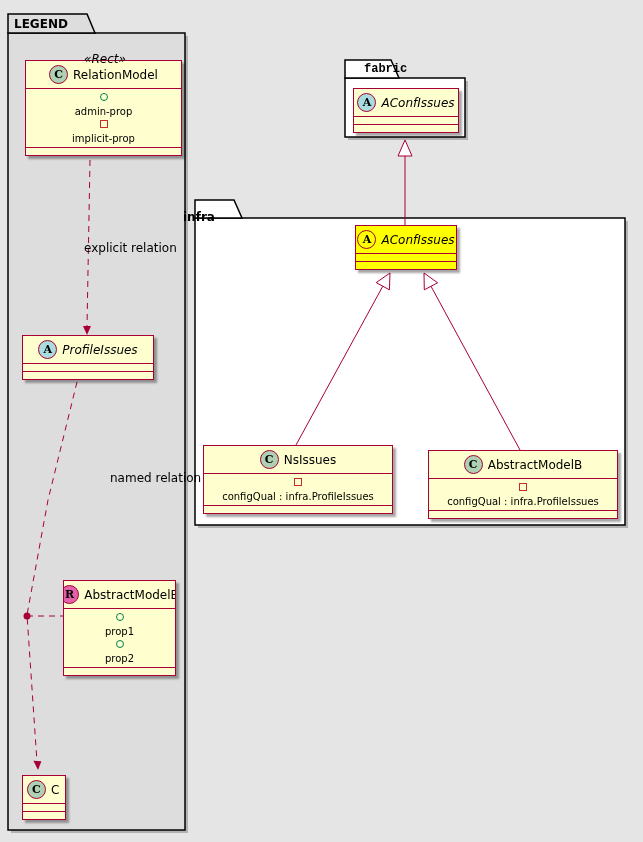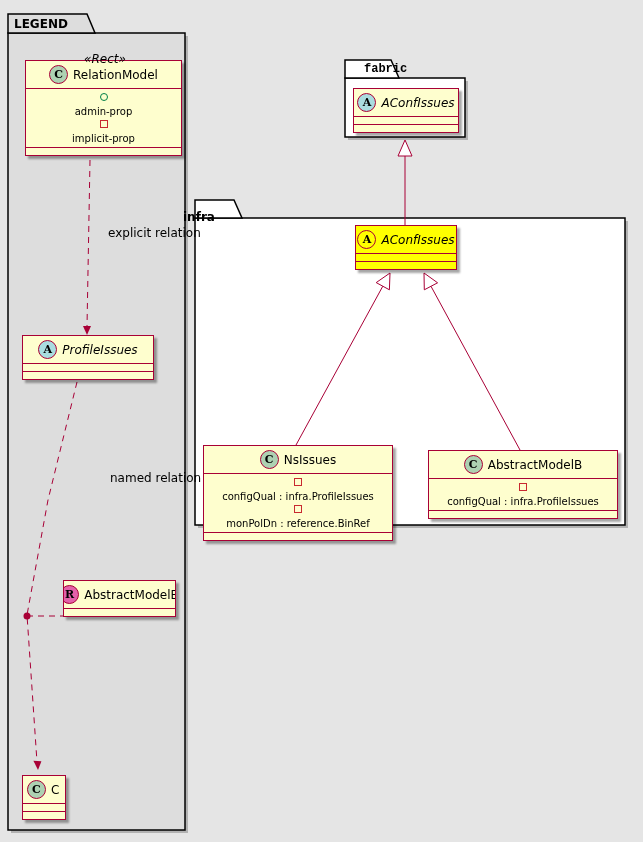--- a/index.html
+++ b/index.html
@@ -104,21 +104,21 @@
       <circle cx="27" cy="616" r="3.5" fill="#A80036" stroke="none"></circle>
     </g>
   </svg>
 
   <div class="pkg-label" style="left:14px; top:16px;">LEGEND</div>
   <div class="pkg-label" style="left:364px; top:61px;font-family:Liberation Mono, monospace;">fabric</div>
   <div class="pkg-label" style="left:183px; top:201px;margin-top:8px;">infra</div>
 
   <div class="stereo" style="left:8px; top:52px; width:194px;">«Rect»</div>
 
-  <div class="rel-label" style="left:84px; top:226px;margin-left:24px;">explicit relation</div>
+  <div class="rel-label" style="left:84px; top:241px;">explicit relation</div>
   <div class="rel-label" style="left:62px; top:471px;margin-left:48px;">named relation</div>
 
   <div class="uml-class" style="left:25px; top:60px; width:157px;">
     <div class="uml-title">
       <span class="spot spot-c">C</span>
       <span class="cname">RelationModel</span>
     </div>
     <div class="attrs">
       <div class="attr-row">
         <span class="ic ic-circle"></span>
@@ -139,20 +139,30 @@
     </div>
     <div class="empty-row"></div>
     <div class="empty-row"></div>
   </div>
 
   <div class="uml-class" style="left:63px; top:580px; width:113px;">
     <div class="uml-title">
       <span class="spot spot-r">R</span>
       <span class="cname">AbstractModelB</span>
     </div>
+    <div class="attrs">
+      <div class="attr-row">
+        <span class="ic ic-circle"></span>
+        <span>prop1</span>
+      </div>
+      <div class="attr-row">
+        <span class="ic ic-circle"></span>
+        <span>prop2</span>
+      </div>
+    </div>
     <div class="empty-row"></div>
   </div>
 
   <div class="uml-class" style="left:22px; top:775px; width:44px;">
     <div class="uml-title" style="justify-content:flex-start; padding:0 4px;">
       <span class="spot spot-c">C</span>
       <span class="cname">C</span>
     </div>
     <div class="empty-row"></div>
     <div class="empty-row"></div>
@@ -179,24 +189,20 @@
   <div class="uml-class" style="left:203px; top:445px; width:190px;">
     <div class="uml-title">
       <span class="spot spot-c">C</span>
       <span class="cname">NsIssues</span>
     </div>
     <div class="attrs">
       <div class="attr-row">
         <span class="ic ic-square"></span>
         <span>configQual : infra.ProfileIssues</span>
       </div>
-      <div class="attr-row">
-        <span class="ic ic-square"></span>
-        <span>monPolDn : reference.BinRef</span>
-      </div>
     </div>
     <div class="empty-row"></div>
   </div>
 
   <div class="uml-class" style="left:428px; top:450px; width:190px;">
     <div class="uml-title">
       <span class="spot spot-c">C</span>
       <span class="cname">AbstractModelB</span>
     </div>
     <div class="attrs">

